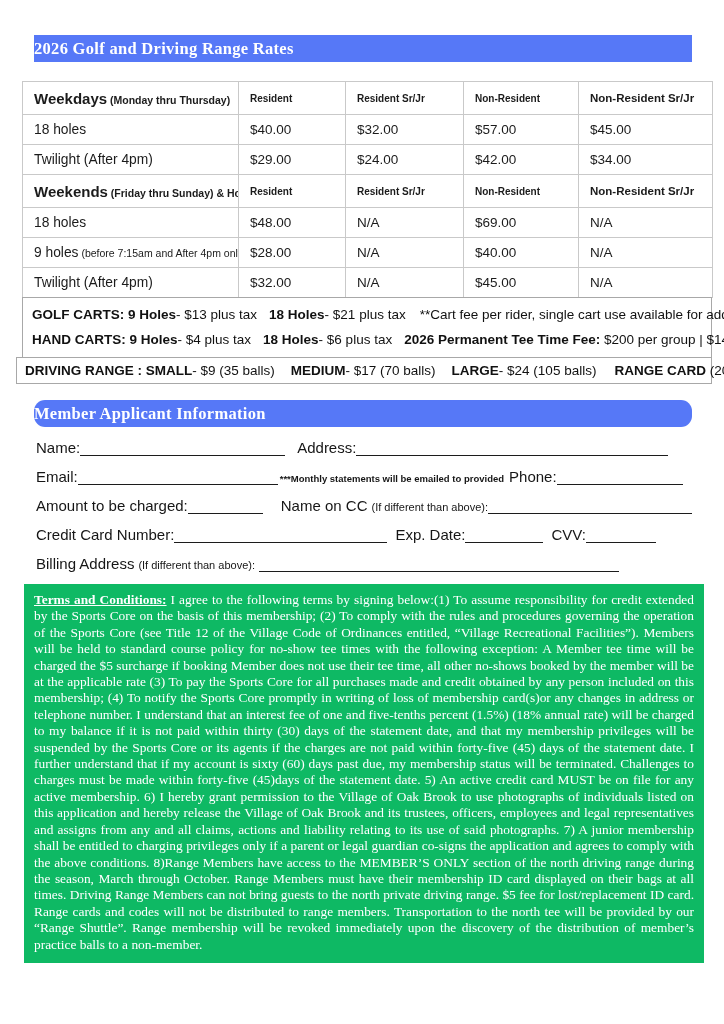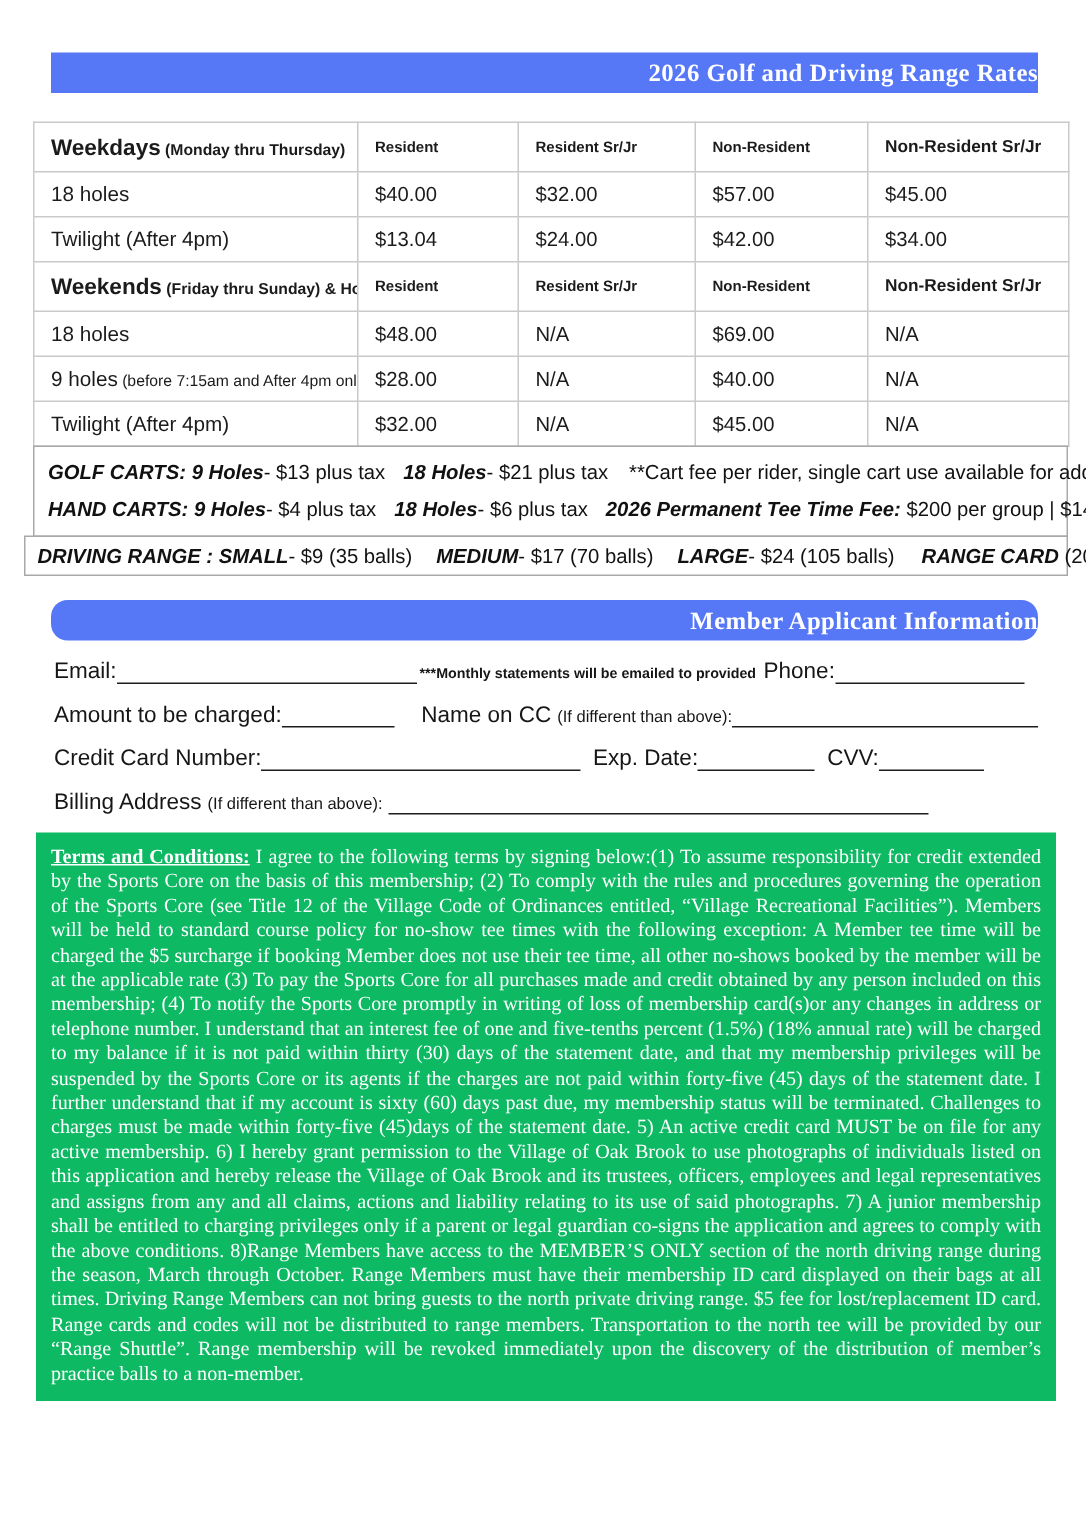--- a/index.html
+++ b/index.html
@@ -5,21 +5,21 @@
   * { margin:0; padding:0; box-sizing:border-box; }
   body { background:#ffffff; }
   .page {
     position:relative; width:724px; height:1024px; margin:0 auto;
     background:#ffffff; color:#161616;
     font-family:"Liberation Sans", sans-serif; overflow:hidden;
   }
   
   .bar {
     height:27px; background:#5678f7; color:#ffffff;
-    display:flex; align-items:center; justify-content:flex-end;
+    display:flex; align-items:center; justify-content:flex-start;
     font-family:"Liberation Serif", serif; font-weight:700;
     font-size:16.5px; letter-spacing:.3px;
   }
   .bar1 { margin:35px 32px 0 34px; }
   .bar2 { margin:16px 32px 0 34px;border-radius:11px; }
 
   
   table.rates {
     margin:19px 0 0 22px; width:690px; table-layout:fixed;
     border-collapse:collapse; border:1px solid #a8a8a8;
@@ -38,21 +38,21 @@
   
   .carts-box {
     margin:-1px 0 0 22px; width:690px; border:1px solid #a8a8a8;
     padding:4px 9px 5px 9px; font-size:13.5px; color:#111;
   }
   .carts-box p { line-height:25px; white-space:nowrap; }
   .driving-box {
     margin:-1px 0 0 16px; width:696px; border:1px solid #a8a8a8;
     padding:5px 8px; font-size:13.5px; color:#111; white-space:nowrap;
   }
-  .b { font-weight:700;font-style:italic; }.mr12{margin-right:12px}
+  .b { font-weight:700; }.mr12{margin-right:12px}
   .mr14{margin-right:14px}.mr16{margin-right:16px}.mr18{margin-right:18px}
 
   
   .form { margin:7px 32px 0 36px; font-size:15px; }
   .frow { display:flex; align-items:flex-end; height:20px; margin-top:9px; }
   .flabel { white-space:nowrap; line-height:1; padding-bottom:1px; }
   .fline { border-bottom:1.4px solid #1c1c1c; height:14px; }
   .grow { flex:1 1 auto; }
   .small-note { font-size:9.5px; font-weight:700; line-height:1; padding:0 5px 2px 2px; white-space:nowrap; }
   .subtle { font-size:11px; line-height:1; padding-bottom:1px; white-space:nowrap; }
@@ -100,21 +100,21 @@
       </tr>
       <tr class="datarow">
         <td><span class="rmain">18 holes</span><span class="rsub"></span></td>
         <td>$40.00</td>
         <td>$32.00</td>
         <td>$57.00</td>
         <td>$45.00</td>
       </tr>
       <tr class="datarow">
         <td><span class="rmain">Twilight (After 4pm)</span><span class="rsub"></span></td>
-        <td>$13.04</td>
+        <td>$29.00</td>
         <td>$24.00</td>
         <td>$42.00</td>
         <td>$34.00</td>
       </tr>
       <tr class="hdr">
         <td><span class="hmain">Weekends</span><span class="hsub"> (Friday thru Sunday) &amp; Holidays</span></td>
         <td class="colhead">Resident</td>
         <td class="colhead">Resident Sr/Jr</td>
         <td class="colhead">Non-Resident</td>
         <td class="colhead sm">Non-Resident Sr/Jr</td>
@@ -150,20 +150,26 @@
 
   <div class="driving-box">
     <span class="b">DRIVING RANGE : SMALL</span><span class="mr16">- $9 (35 balls)</span><span class="b">MEDIUM</span><span class="mr16">- $17 (70 balls)</span><span class="b">LARGE</span><span class="mr18">- $24 (105 balls)</span><span class="b">RANGE CARD</span><span> (20 small buckets): $150</span>
   </div>
 
   <div class="bar bar2">
     <span>Member Applicant Information</span>
   </div>
 
   <div class="form">
+    <div class="frow" style="padding-right:24px">
+      <span class="flabel">Name:</span>
+      <span class="fline w205"></span>
+      <span class="flabel ml12">Address:</span>
+      <span class="fline grow"></span>
+    </div>
     <div class="frow" style="padding-right:9px">
       <span class="flabel">Email:</span>
       <span class="fline w200"></span>
       <span class="small-note">***Monthly statements will be emailed to provided</span>
       <span class="flabel">Phone:</span>
       <span class="fline grow"></span>
     </div>
     <div class="frow">
       <span class="flabel">Amount to be charged:</span>
       <span class="fline w75"></span>

